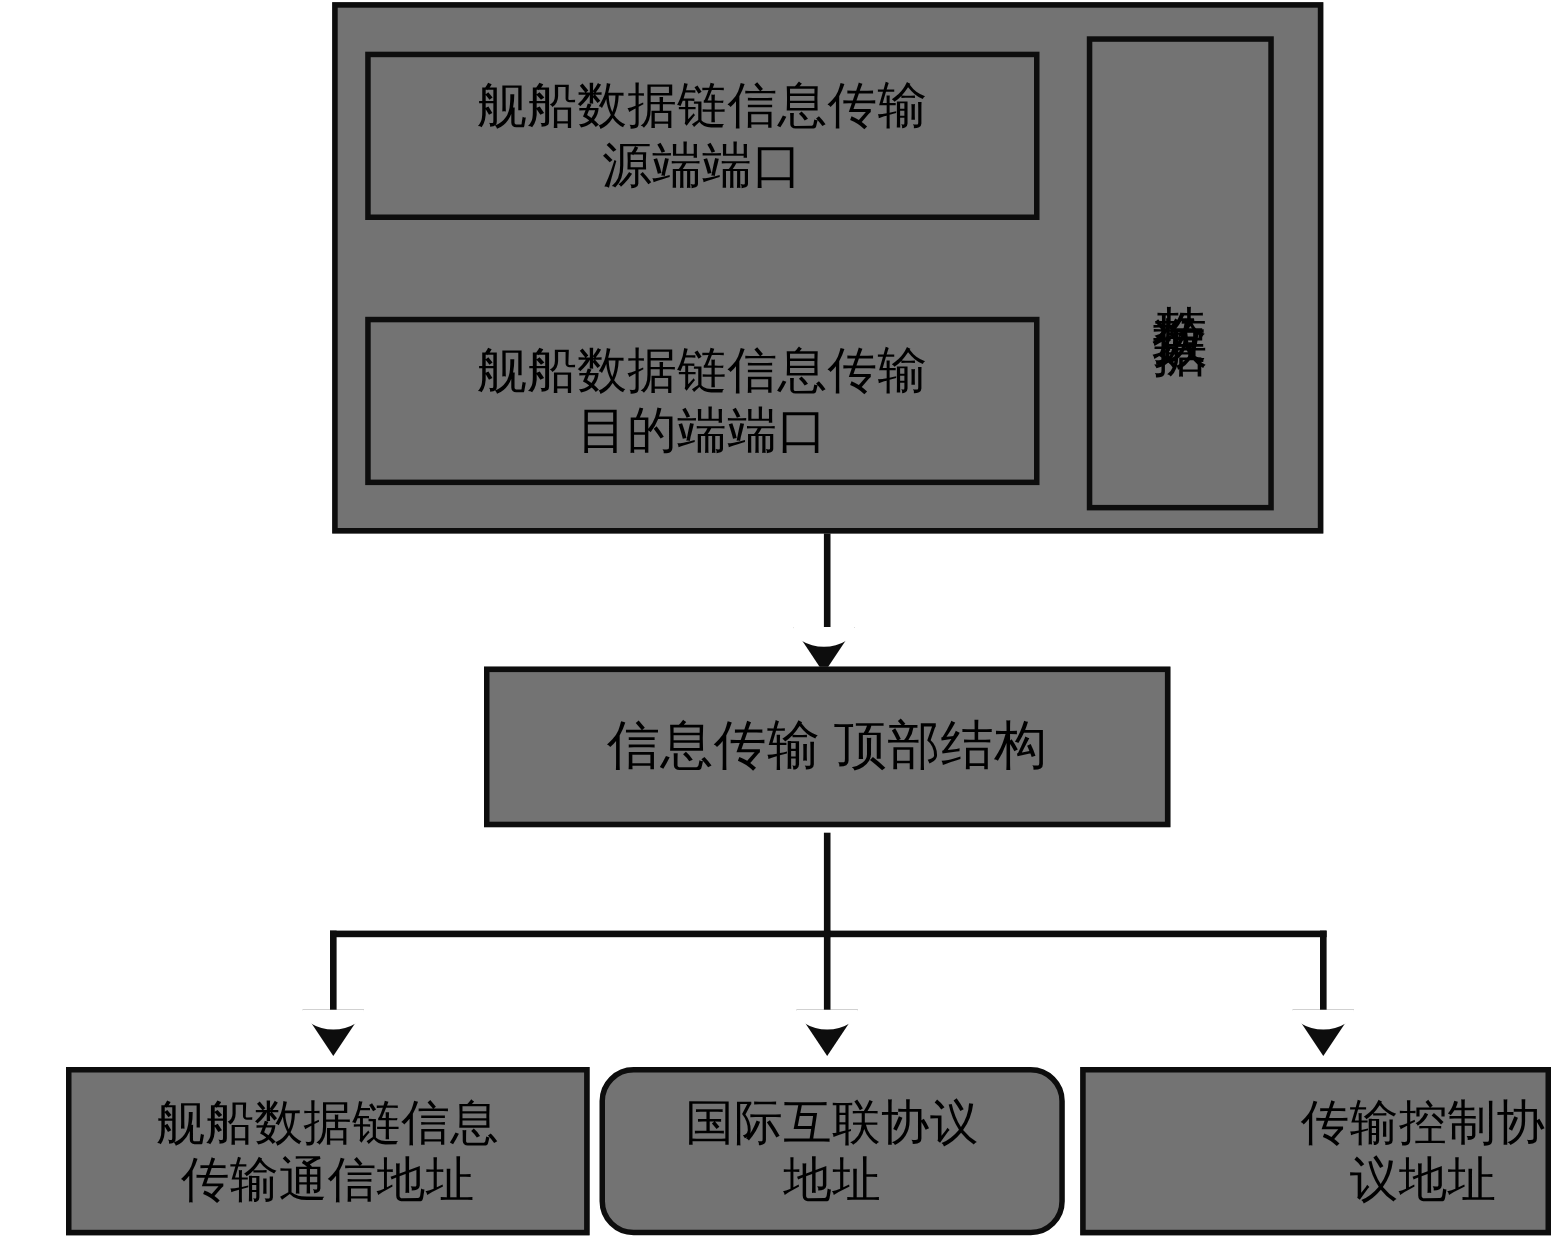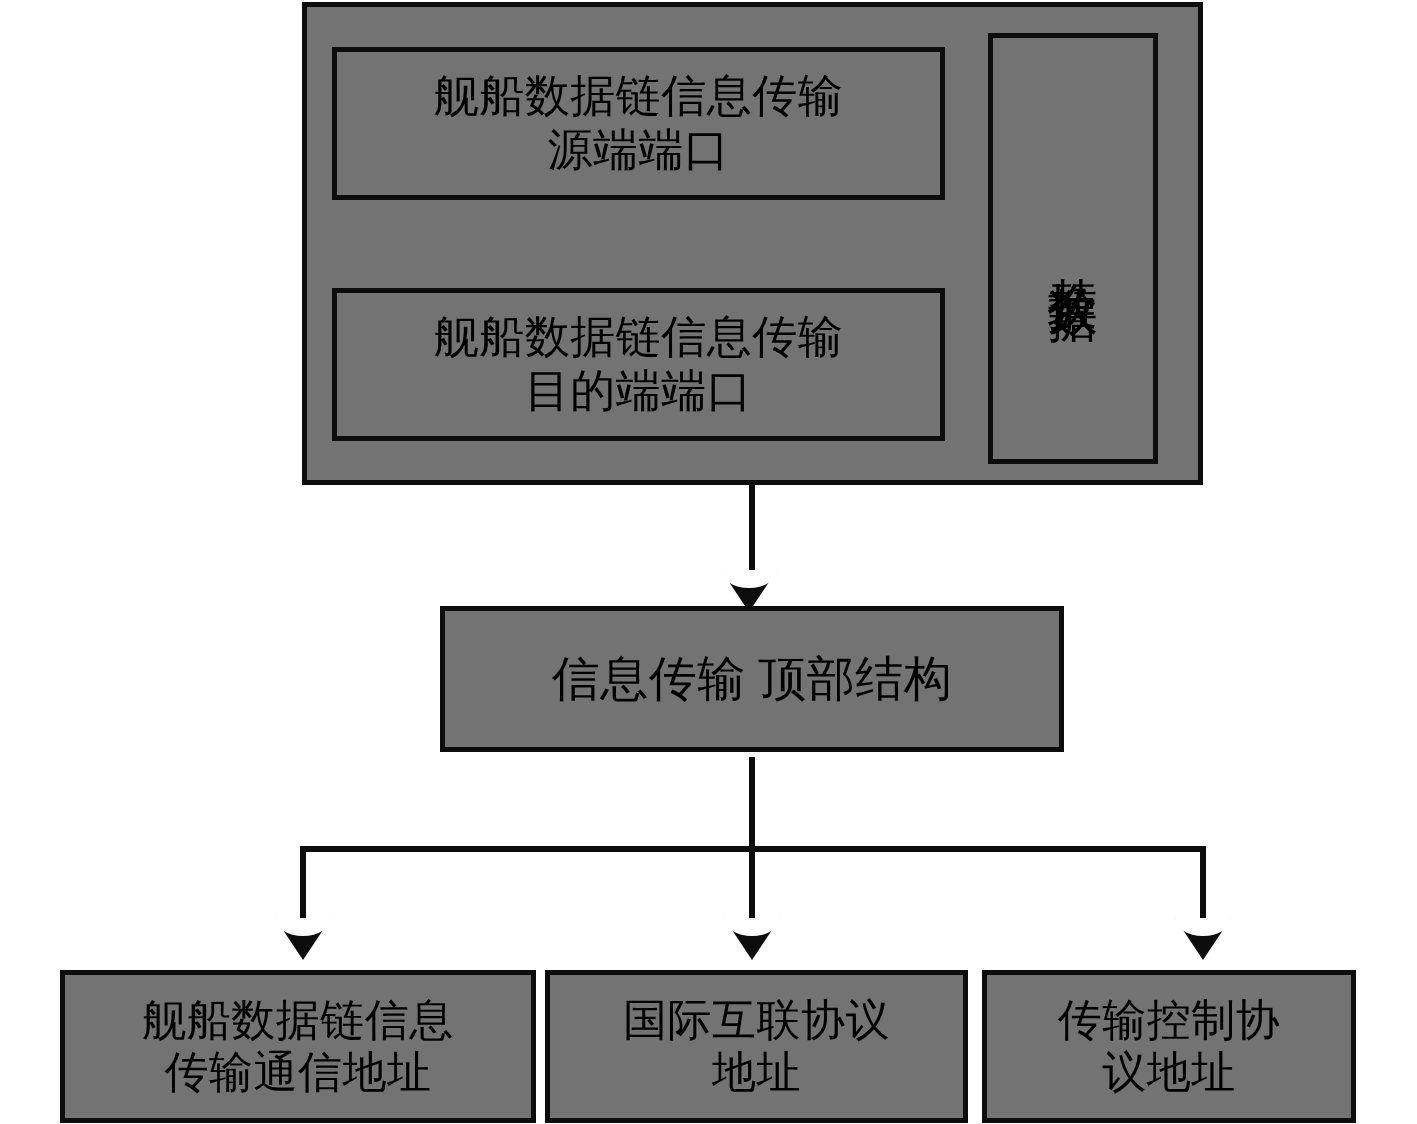--- a/index.html
+++ b/index.html
@@ -93,22 +93,22 @@
     font-size: 48px;
   }
 
   
   .leaf-box {
     top: 970px;
     height: 153px;
     border-width: 5px;
   }
   #leaf-box-0 { left: 60px;  width: 476px; }
-  #leaf-box-1 { left: 545px; width: 423px; }
-  #leaf-box-2 { left: 982px; width: 374px; }
+  #leaf-box-1 { left: 545px; width: 423px; border-radius: 31px; }
+  #leaf-box-2 { left: 982px; width: 428px; justify-content: flex-end; }
   .leaf-box .box-label {
     font-size: 44px;
   }
 
   
   .vline {
     position: absolute;
     width: 6px;
     background: #0d0d0d;
   }

